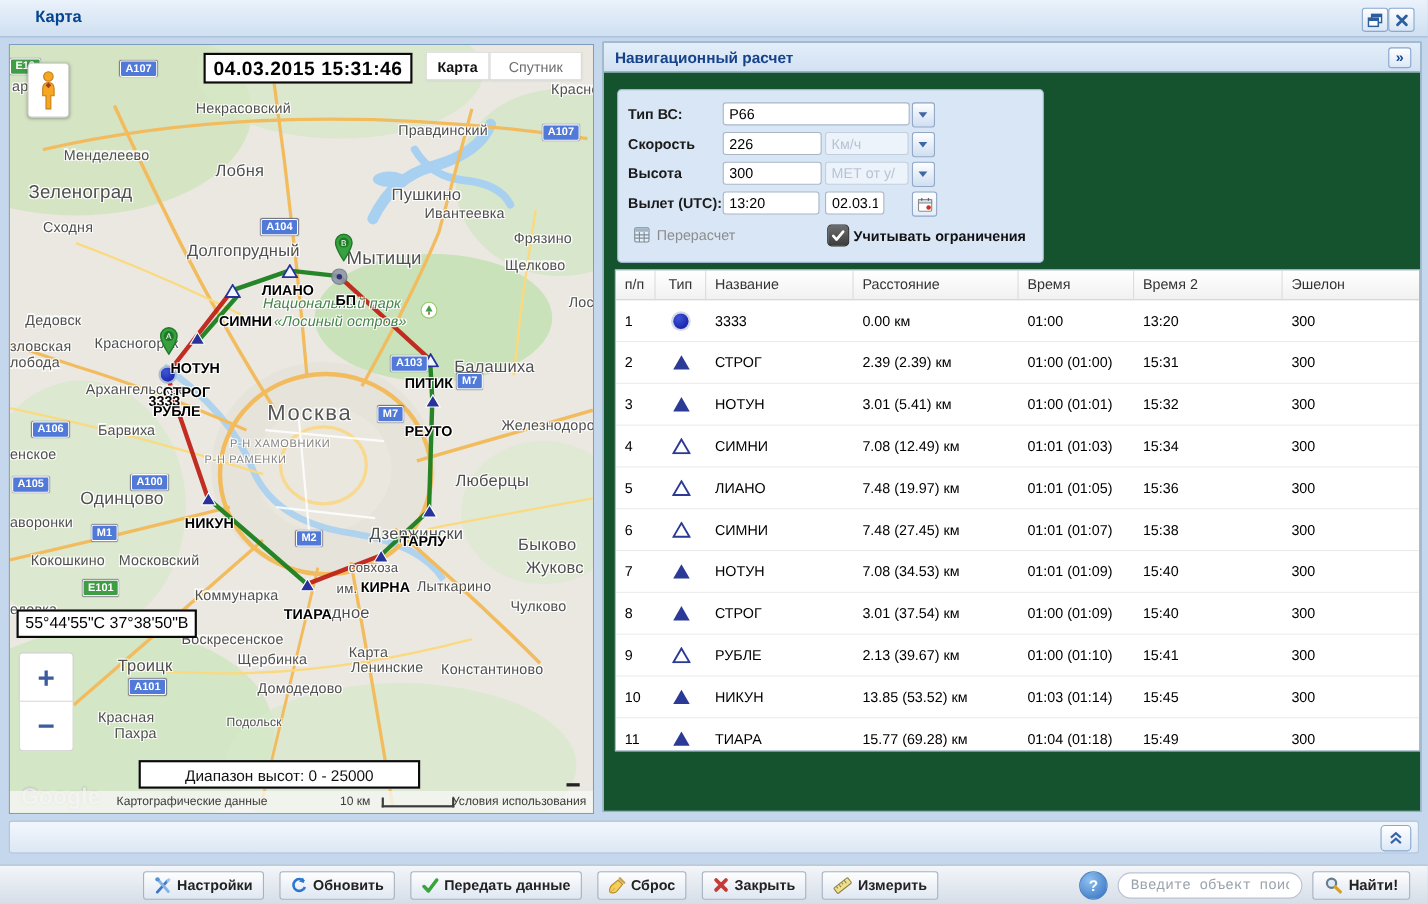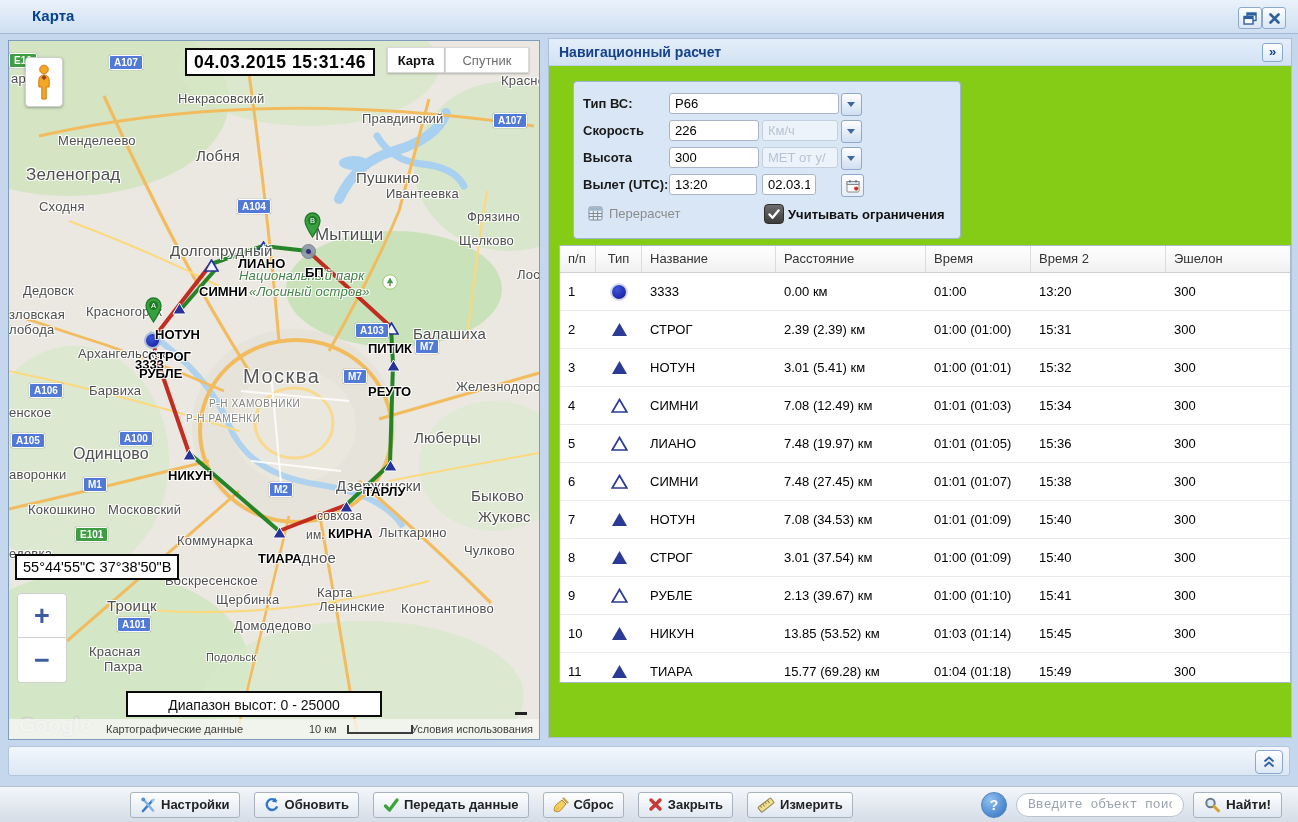--- a/index.html
+++ b/index.html
@@ -54,29 +54,29 @@
     font-size:14px;color:#111;text-align:center;line-height:25px;box-sizing:border-box;z-index:4;}
   .map-bottom{position:absolute;left:0;bottom:0;width:530px;height:20px;background:rgba(246,246,244,.8);z-index:5;}
   .google-logo{position:absolute;left:10px;bottom:2px;font-size:21px;font-weight:bold;color:#e6e6e6;
     text-shadow:0 0 2px #9a9a9a;z-index:3;}
   .attrib{position:absolute;left:97px;bottom:4px;font-size:11px;color:#3c3c3c;z-index:6;}
   .scale-label{position:absolute;left:300px;bottom:4px;font-size:11px;color:#3c3c3c;z-index:6;}
   .scale-bar{position:absolute;left:338px;bottom:5px;width:62px;height:7px;border:2px solid #3c3c3c;border-top:none;z-index:6;}
   .terms{position:absolute;right:6px;bottom:4px;font-size:11px;color:#3c3c3c;z-index:6;cursor:pointer;}
   .mini-dash{position:absolute;right:12px;bottom:24px;width:12px;height:3px;background:#222;z-index:6;}
   
-  .nav-panel{position:absolute;left:548px;top:38px;width:744px;height:700px;background:#84cc16;
+  .nav-panel{position:absolute;left:548px;top:38px;width:744px;height:700px;background:#14532d;
     border:1px solid #a9bfda;box-sizing:border-box;}
   .panel-header{height:26px;background:linear-gradient(#e4eefa,#d2e1f2);border-bottom:1px solid #bccfe4;position:relative;}
   .panel-title{position:absolute;left:10px;top:5px;font-size:14px;font-weight:bold;color:#15428b;}
   .expand-btn{position:absolute;right:8px;top:4px;width:19px;height:17px;border:1px solid #8aa7cc;border-radius:3px;
     background:linear-gradient(#ffffff,#dce8f6);color:#15428b;font-weight:bold;font-size:13px;text-align:center;
     line-height:16px;cursor:pointer;}
   .form-box{position:absolute;left:12px;top:42px;width:388px;height:158px;background:#d9e6f5;
-    border:1px solid #9fb5d2;border-radius:4px;box-sizing:border-box;margin-left:12px;}
+    border:1px solid #9fb5d2;border-radius:4px;box-sizing:border-box;}
   .frow{position:absolute;left:0;width:100%;height:22px;}
   .flabel{position:absolute;left:9px;top:3px;font-size:13px;font-weight:bold;color:#1a1a1a;white-space:nowrap;}
   .fld{position:absolute;height:21px;border:1px solid #aab6c6;border-radius:3px;background:#fff;font-size:13px;
     padding:0 5px;box-sizing:border-box;font-family:"Liberation Sans",sans-serif;color:#000;}
   .fld:disabled{background:#edf3fa;color:#b7c3d4;border-color:#c4cfde;}
   .combo-arrow{position:absolute;width:19px;height:21px;border:1px solid #92a8c6;border-radius:3px;
     background:linear-gradient(#fefeff,#cfdff1);cursor:pointer;}
   .combo-arrow::after{content:"";position:absolute;left:5px;top:8px;border-left:4px solid transparent;
     border-right:4px solid transparent;border-top:5px solid #3f66a5;}
   .cal-btn{position:absolute;width:21px;height:21px;border:1px solid #92a8c6;border-radius:3px;
@@ -229,21 +229,21 @@
       <div class="map-label" style="left: 2px; top: 30px;">арово</div>
       <div class="map-label" style="left: 169px; top: 50px;">Некрасовский</div>
       <div class="map-label" style="left: 49px; top: 92px;">Менделеево</div>
       <div class="map-label" style="left: 353px; top: 70px;">Правдинский</div>
       <div class="map-label" style="left: 187px; top: 106px; font-size: 15px;">Лобня</div>
       <div class="map-label" style="left: 17px; top: 124px; font-size: 17px;">Зеленоград</div>
       <div class="map-label" style="left: 347px; top: 128px; font-size: 15px;">Пушкино</div>
       <div class="map-label" style="left: 377px; top: 145px;">Ивантеевка</div>
       <div class="map-label" style="left: 458px; top: 168px;">Фрязино</div>
       <div class="map-label" style="left: 30px; top: 158px;">Сходня</div>
-      <div class="map-label" style="left: 161px; top: 179px; font-size: 15px; margin-top: 22px;">Долгопрудный</div>
+      <div class="map-label" style="left: 161px; top: 179px; font-size: 15px;">Долгопрудный</div>
       <div class="map-label" style="left: 306px; top: 184px; font-size: 17px;">Мытищи</div>
       <div class="map-label" style="left: 450px; top: 192px;">Щелково</div>
       <div class="map-label" style="left: 492px; top: 32px;">Красноа</div>
       <div class="map-label" style="left: 508px; top: 226px;">Лосин</div>
       <div class="map-label park" style="left: 230px; top: 227px;">Национальный парк</div>
       <div class="map-label park" style="left: 240px; top: 243px;">«Лосиный остров»</div>
       <div class="map-label" style="left: 404px; top: 284px; font-size: 15px;">Балашиха</div>
       <div class="map-label" style="left: 447px; top: 338px;">Железнодорожны</div>
       <div class="map-label big" style="left: 234px; top: 324px; font-size: 20px;">Москва</div>
       <div class="map-label district" style="left: 200px; top: 357px;">Р-Н ХАМОВНИКИ</div>

